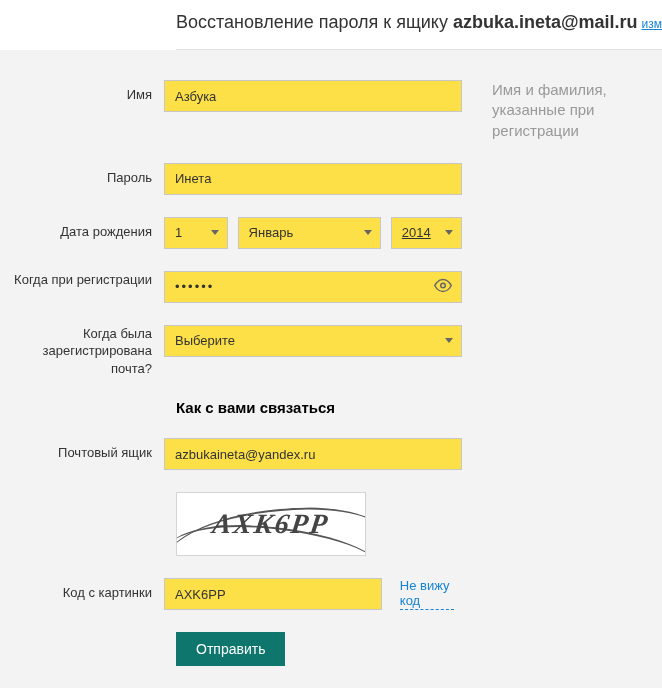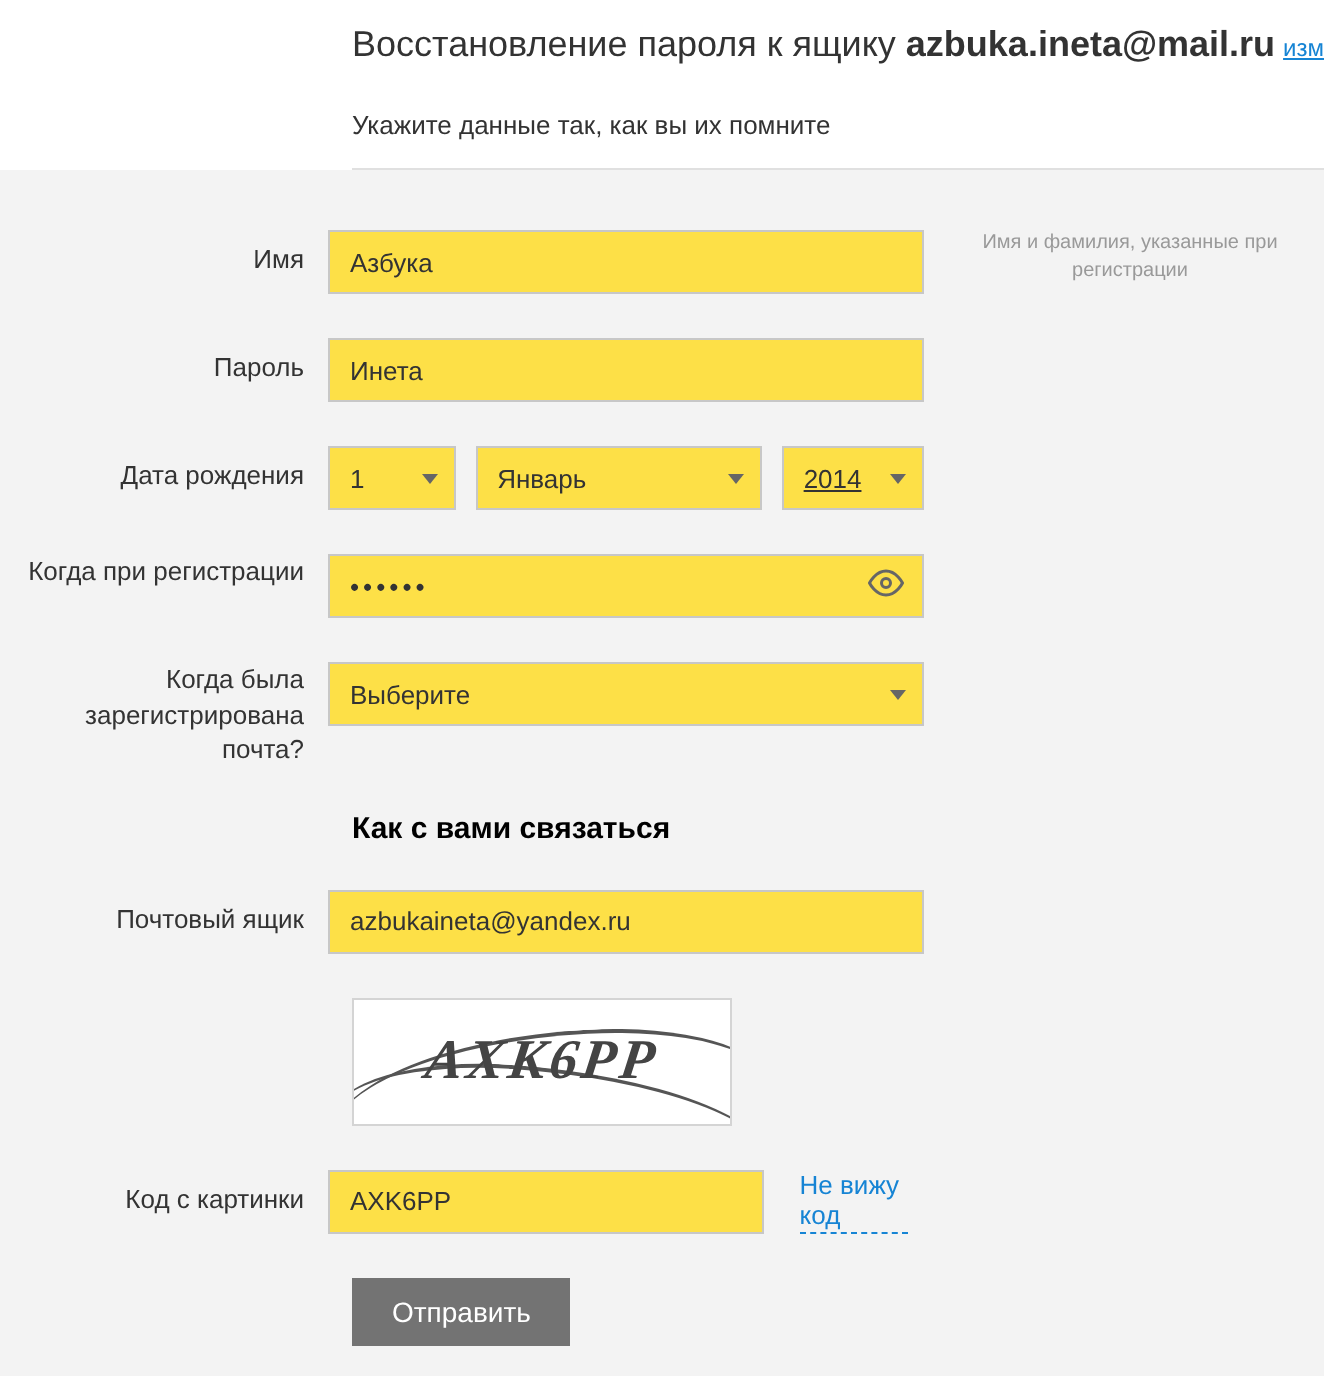--- a/index.html
+++ b/index.html
@@ -12,22 +12,21 @@
     }
     .header {
       padding: 12px 0 14px 0;
       margin-left: 176px;
       border-bottom: 1px solid #e0e0e0;
     }
     .header-title {
       font-size: 18px;
       font-weight: normal;
       color: #333;
-      margin-bottom: 22px;
-      text-align: right;
+      margin-bottom: 2px;
     }
     .header-title .email {
       font-weight: bold;
     }
     .header-title .change-link {
       font-size: 12px;
       color: #1684d4;
       text-decoration: underline;
       margin-left: 4px;
       cursor: pointer;
@@ -55,26 +54,25 @@
       color: #333;
       flex-shrink: 0;
     }
     .label.multiline { padding-top: 0; line-height: 1.35; }
     .field {
       width: 298px;
       flex-shrink: 0;
     }
     .hint {
       width: 170px;
-      margin-left: 18px;
-      font-size: 10px;
+      margin-left: 30px;
+      font-size: 15px;
       color: #999;
       line-height: 1.35;
       padding-top: 0;
-      text-align: center;
     }
     input[type="text"], input[type="password"], .select {
       width: 100%;
       height: 32px;
       padding: 0 10px;
       border: 1px solid #c7c7c7;
       background: #fde047;
       font-size: 13px;
       color: #333;
       outline: none;
@@ -158,37 +156,36 @@
     .nocode-link {
       margin-left: 18px;
       color: #1684d4;
       font-size: 13px;
       border-bottom: 1px dashed #1684d4;
       cursor: pointer;
       padding-bottom: 1px;
     }
     .submit-wrap { margin-left: 176px; }
     .submit-btn {
-      background: #737373;
+      background: #0f766e;
       color: #fff;
       border: none;
       height: 34px;
       padding: 0 20px;
       font-size: 14px;
       cursor: pointer;
     }
   </style>
 </head>
 <body>
 
 <div class="header">
   <div class="header-title">
     <span>Восстановление пароля к ящику </span><span class="email">azbuka.ineta@mail.ru</span><span class="change-link">изм</span>
   </div>
-  <div class="header-subtitle">Укажите данные так, как вы их помните</div>
 </div>
 
 <div class="form-area">
 
   <div class="row">
     <div class="label">Имя</div>
     <div class="field">
       <input type="text" value="Азбука" style="">
     </div>
     <div class="hint">Имя и фамилия, указанные при регистрации</div>

